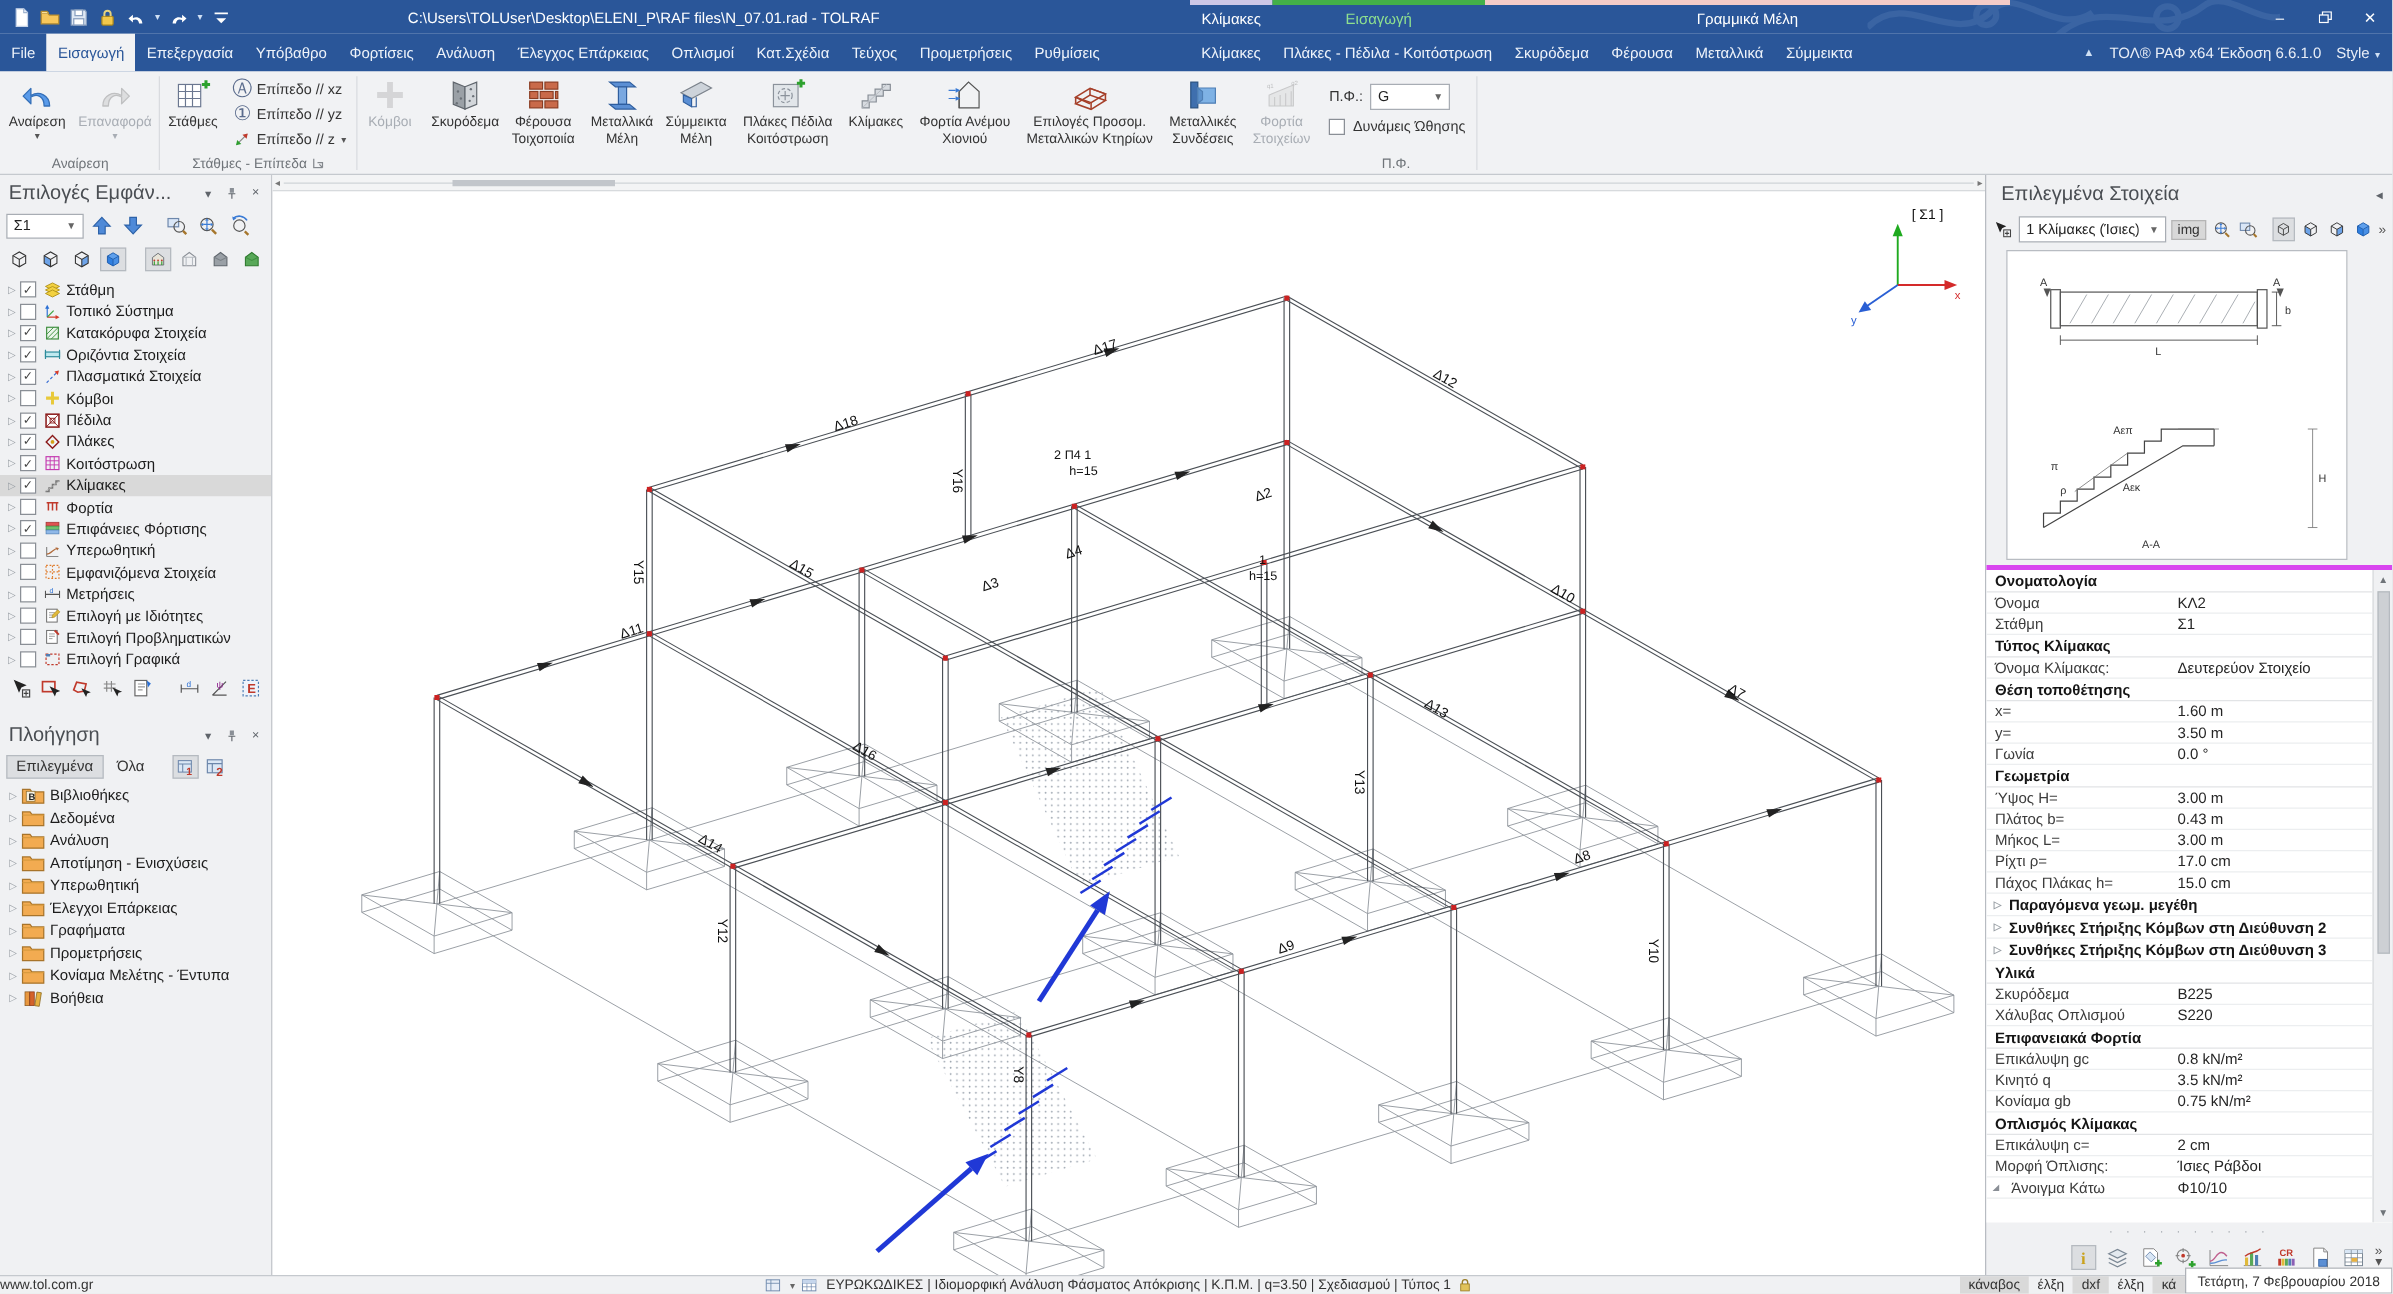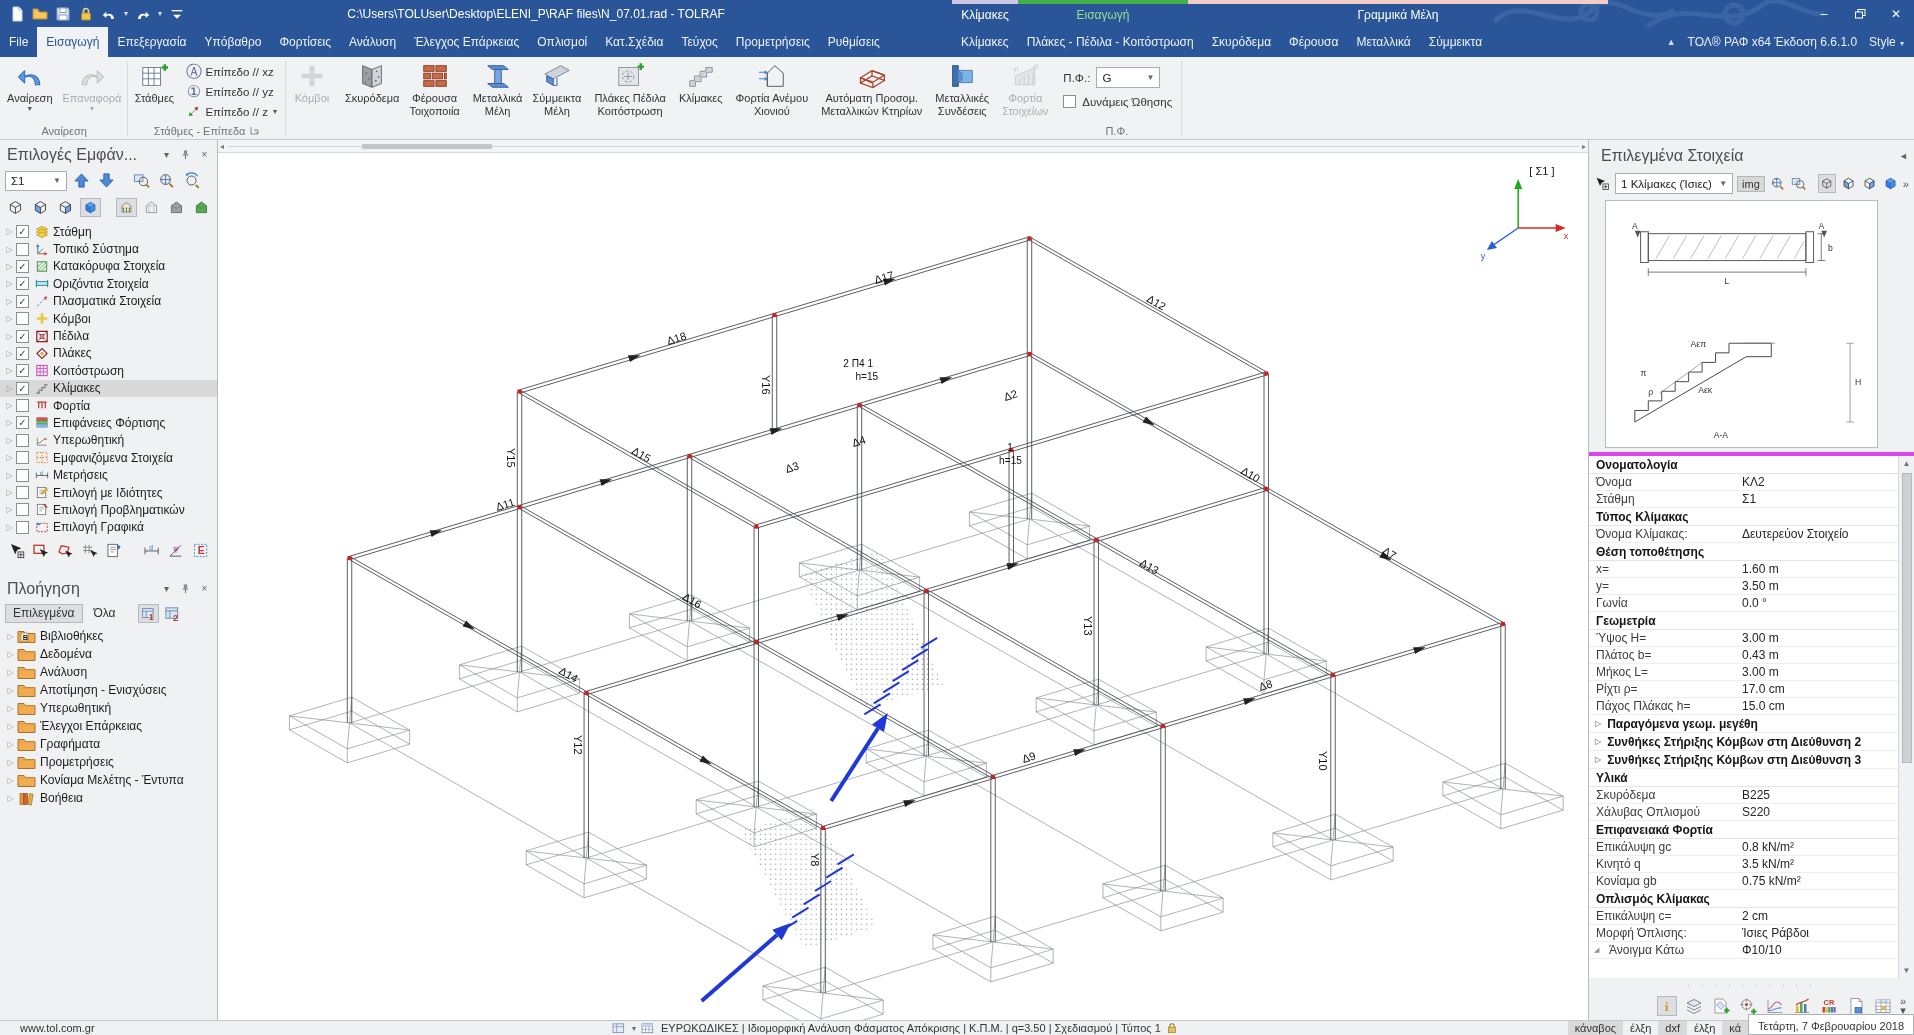--- a/index.html
+++ b/index.html
@@ -8,21 +8,21 @@
 .app{width:1914px;height:1035px;position:relative;overflow:hidden;background:#fff;font-size:12px;color:#222}
 svg{display:block;font-family:inherit}
 .ico{display:inline-flex;align-items:center;justify-content:center}
 .ico svg{width:100%;height:100%}
 
 
 .titlebar{height:27px;background:#2a5699;position:relative;display:flex;align-items:center;color:#fff}
 .qa{display:flex;align-items:center;gap:7px;padding-left:9px;z-index:3}
 .qa .qico{width:16px;height:16px}
 .qa .qcaret{font-size:8px;color:#cfe0f5}
-.title-text{position:absolute;left:241px;width:590px;text-align:center;font-size:12px;color:#fff;white-space:nowrap;z-index:2}
+.title-text{position:absolute;left:220px;width:590px;text-align:center;font-size:12px;color:#fff;white-space:nowrap;z-index:2}
 .ctxhead{position:absolute;top:0;height:27px;text-align:center;z-index:2}
 .ctxhead .strip{height:4px;width:100%}
 .ctxhead .clabel{font-size:12px;padding-top:4px;white-space:nowrap}
 .swirls{position:absolute;right:90px;top:0;height:27px;width:330px;opacity:.5;z-index:1}
 .winbtns{position:absolute;right:0;top:0;height:27px;display:flex;z-index:3}
 .winbtn{width:36px;height:27px;display:flex;align-items:center;justify-content:center;color:#fff;font-size:12px}
 
 
 .tabrow{height:30px;background:#2a5699;position:relative;display:flex;color:#eef3fa}
 .tab{padding:0 9px;display:flex;align-items:center;font-size:12px;white-space:nowrap}
@@ -111,21 +111,21 @@
 .pscroll .sthumb{width:10px;background:#cdd0d4;border:1px solid #b5bac0;flex:none;height:290px;margin-top:2px}
 .pscroll .sfill{flex:1}
 .rpdots{height:13px;display:flex;align-items:center;justify-content:center;color:#9aa0a6;font-size:9px;letter-spacing:4px;flex:none}
 .rpbb{height:29px;display:flex;align-items:center;justify-content:flex-end;gap:7px;padding:0 8px;flex:none}
 .rpbb .bico{width:20px;height:20px;padding:1px}
 .rpbb .bico.pressed{background:#dcdee1;border:1px solid #b5bac0}
 .rpbb .ovf{font-size:11px;color:#555;line-height:9px;text-align:center}
 
 
 .statusbar{height:15px;background:#f0f1f3;border-top:1px solid #c5c9ce;display:flex;align-items:center;font-size:11px;color:#333;position:relative}
-.sbleft{padding-left:20px;white-space:nowrap}
+.sbleft{padding-left:0;white-space:nowrap}
 .sbcenter{position:absolute;left:612px;display:flex;align-items:center;gap:5px;white-space:nowrap}
 .sbico{width:15px;height:13px}
 .sbright{position:absolute;right:0;display:flex;align-items:center;height:15px}
 .chip{padding:0 7px;height:15px;display:flex;align-items:center;color:#333}
 .chip.shade{background:#d9d9d9}
 .datebox{background:#fff;border:1px solid #aeb2b8;height:21px;margin-top:-7px;display:flex;align-items:flex-end;padding:0 9px 2px;white-space:nowrap}
 </style>
 </head>
 <body>
 
@@ -438,21 +438,21 @@
             <span class="ico bicon">
               <svg viewBox="0 0 34 30">
                 <g fill="none" stroke="#a6402a" stroke-width="1.4">
                   <path d="M4 23l13-8 14 5-13 8z"></path>
                   <path d="M4 17l13-8 14 5-13 8z"></path>
                   <path d="M4 23v-6M17 15V9M31 20v-6M18 28v-6"></path>
                   <path d="M4 17l13 6M17 9l14 5"></path>
                 </g>
               </svg>
             </span>
-            <span class="blabel">Αυτόματη Προσομ.</span>
+            <span class="blabel">Επιλογές Προσομ.</span>
             <span class="blabel">Μεταλλικών Κτηρίων</span>
           </div>
           <div class="rdiv"></div>
           <div class="bigbtn">
             <span class="ico bicon">
               <svg viewBox="0 0 32 32">
                 <rect x="6" y="5" width="6" height="22" fill="#3f6fae" stroke="#28507f"></rect>
                 <path d="M12 10h15v13H12z" fill="#7fb2e5" stroke="#4f7fb5"></path>
                 <path d="M12 10l4 3v7l-4 3z" fill="#5d92cc" stroke="#4f7fb5"></path>
               </svg>

